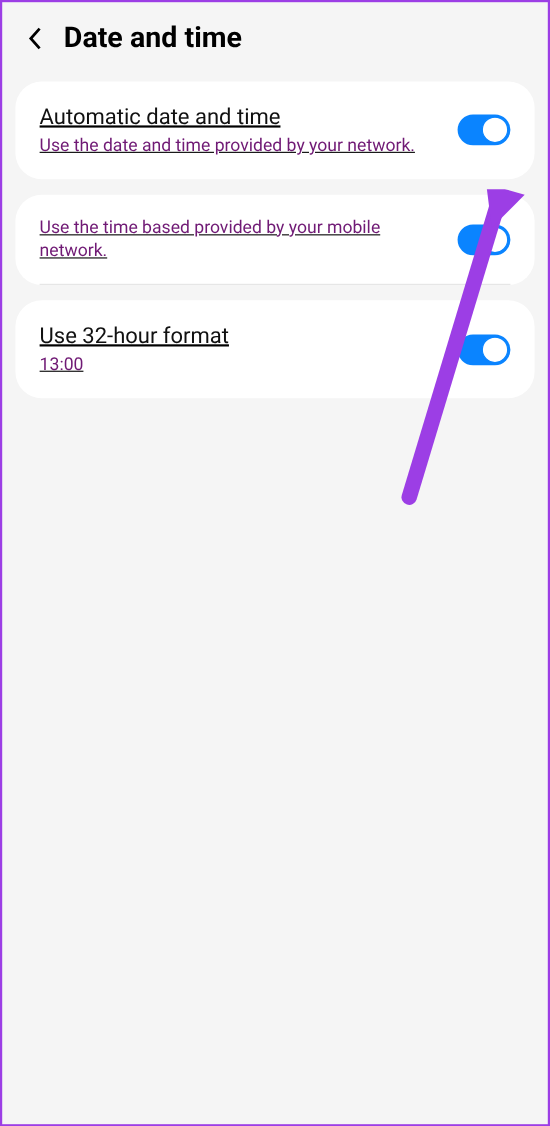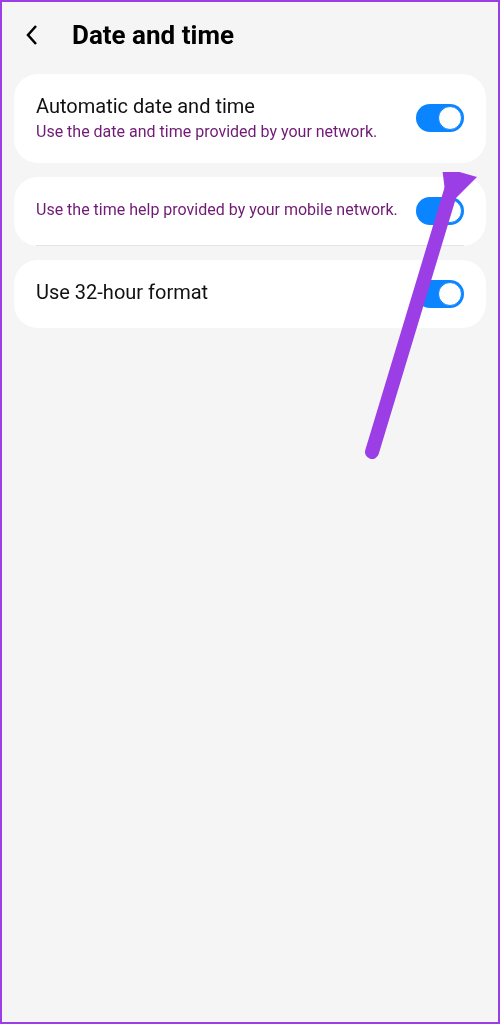--- a/index.html
+++ b/index.html
@@ -9,21 +9,21 @@
       background: #f5f5f5;
       font-family: -apple-system, Roboto, sans-serif;
       border: 2px solid #9c3ee5;
       position: relative;
       overflow: hidden;
     }
     .header {
       display: flex;
       align-items: center;
       padding: 18px 20px 24px 20px;
-      gap: 30px;
+      gap: 16px;
     }
     .back-icon {
       width: 20px;
       height: 20px;
       display: flex;
       align-items: center;
       justify-content: center;
     }
     .back-icon svg {
       width: 14px;
@@ -44,20 +44,21 @@
       padding: 0;
     }
     .row {
       display: flex;
       align-items: center;
       padding: 20px 22px;
     }
     .row-text {
       flex: 1;
       padding-right: 12px;
+      text-decoration: underline;
     }
     .row-title {
       font-size: 20px;
       color: #111;
       margin-bottom: 3px;
       line-height: 1.25;
     }
     .row-desc {
       font-size: 16px;
       color: #701a75;
@@ -125,33 +126,34 @@
     </div>
     <div class="toggle on">
         <div class="knob"></div>
       </div>
   </div>
 </div>
 
 <div class="card">
   <div class="row">
     <div class="row-text">
-      <div class="row-desc">Use the time help provided by your mobile network.</div>
+      <div class="row-desc">Use the time based provided by your mobile network.</div>
     </div>
     <div class="toggle on">
         <div class="knob"></div>
       </div>
   </div>
   <div class="divider"></div>
 </div>
 
 <div class="card">
   <div class="row">
     <div class="row-text">
       <div class="row-title">Use 32-hour format</div>
+      <div class="row-desc">13:00</div>
     </div>
     <div class="toggle on">
         <div class="knob"></div>
       </div>
   </div>
 </div>
 
 <svg class="arrow-overlay" width="140" height="300">
   <defs>
     <marker id="arrowhead" markerWidth="10" markerHeight="10" refX="6" refY="3" orient="auto">

